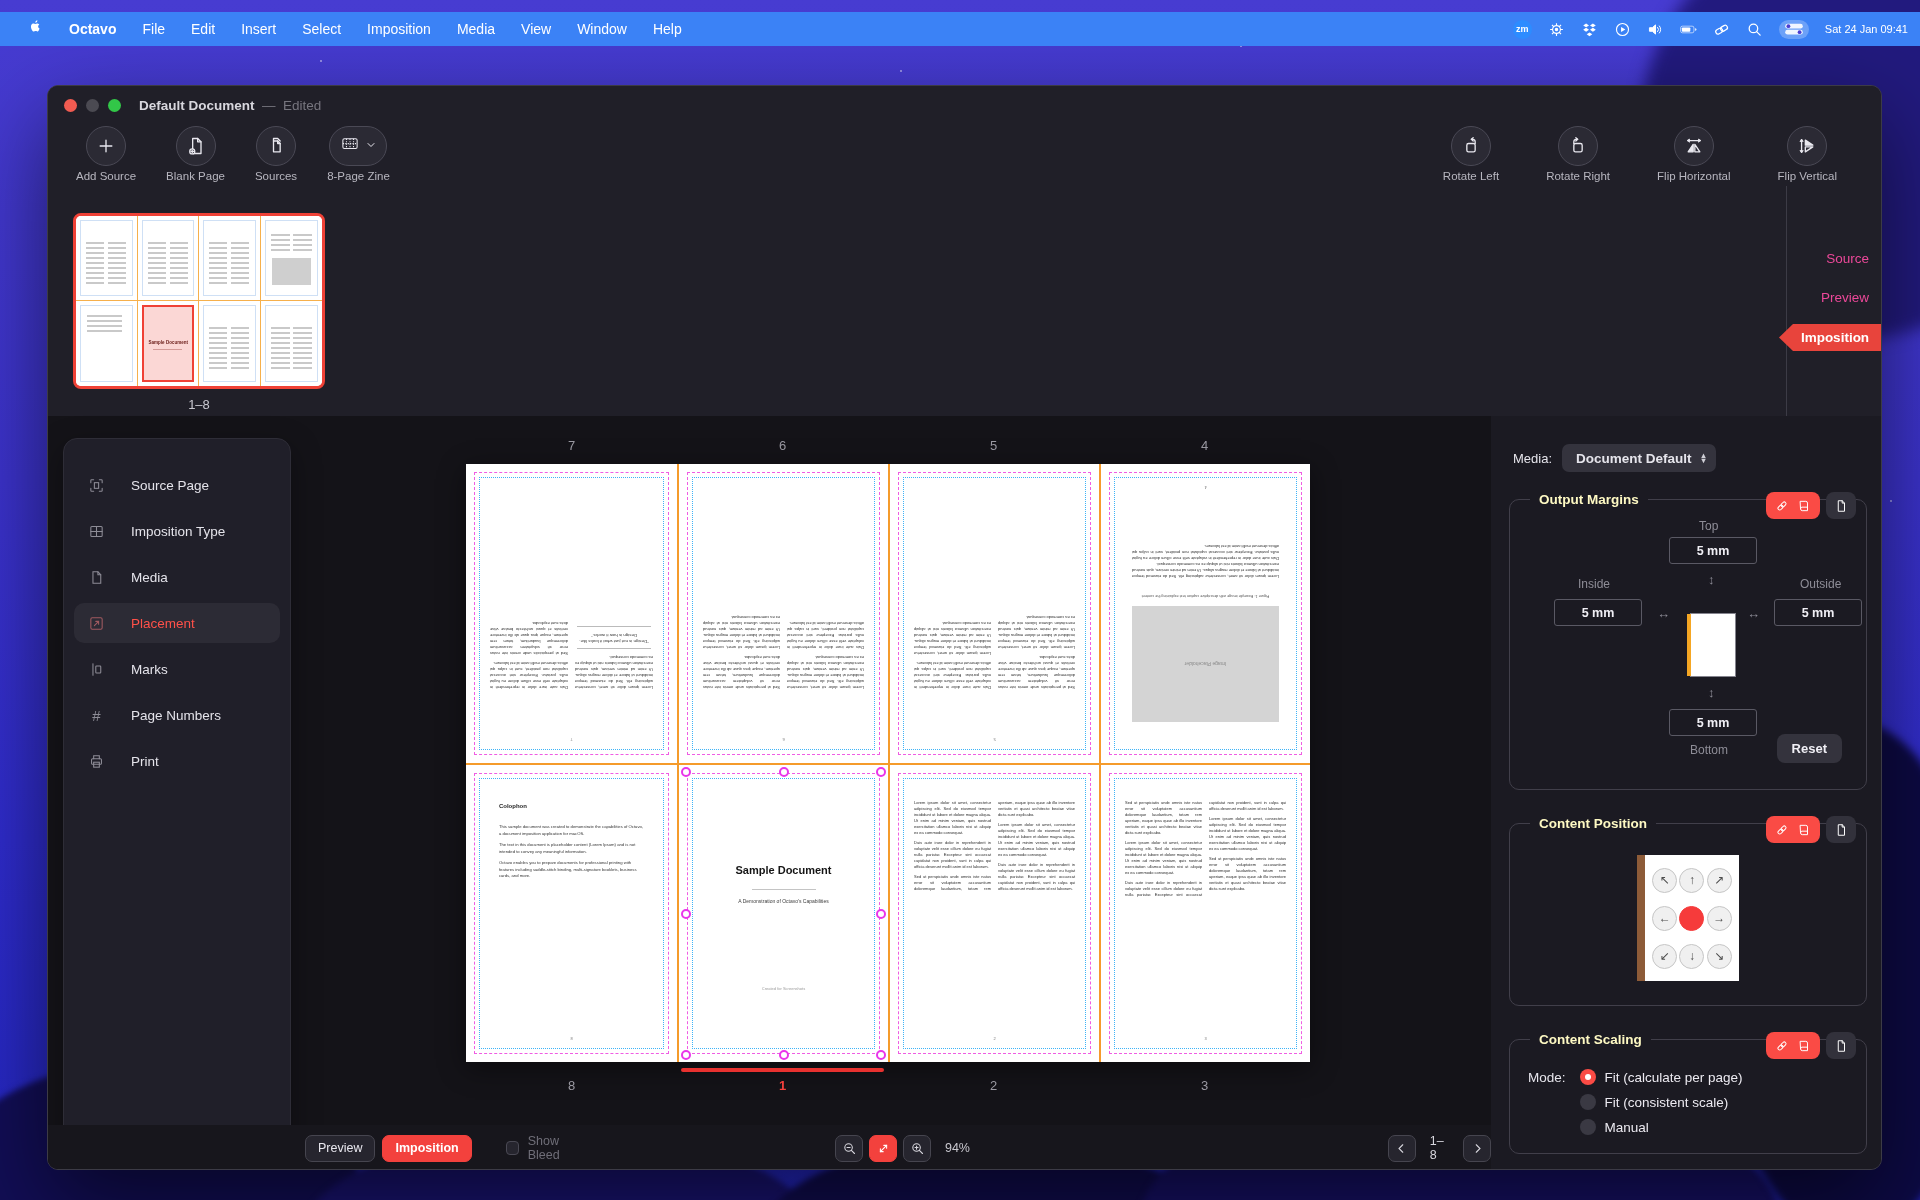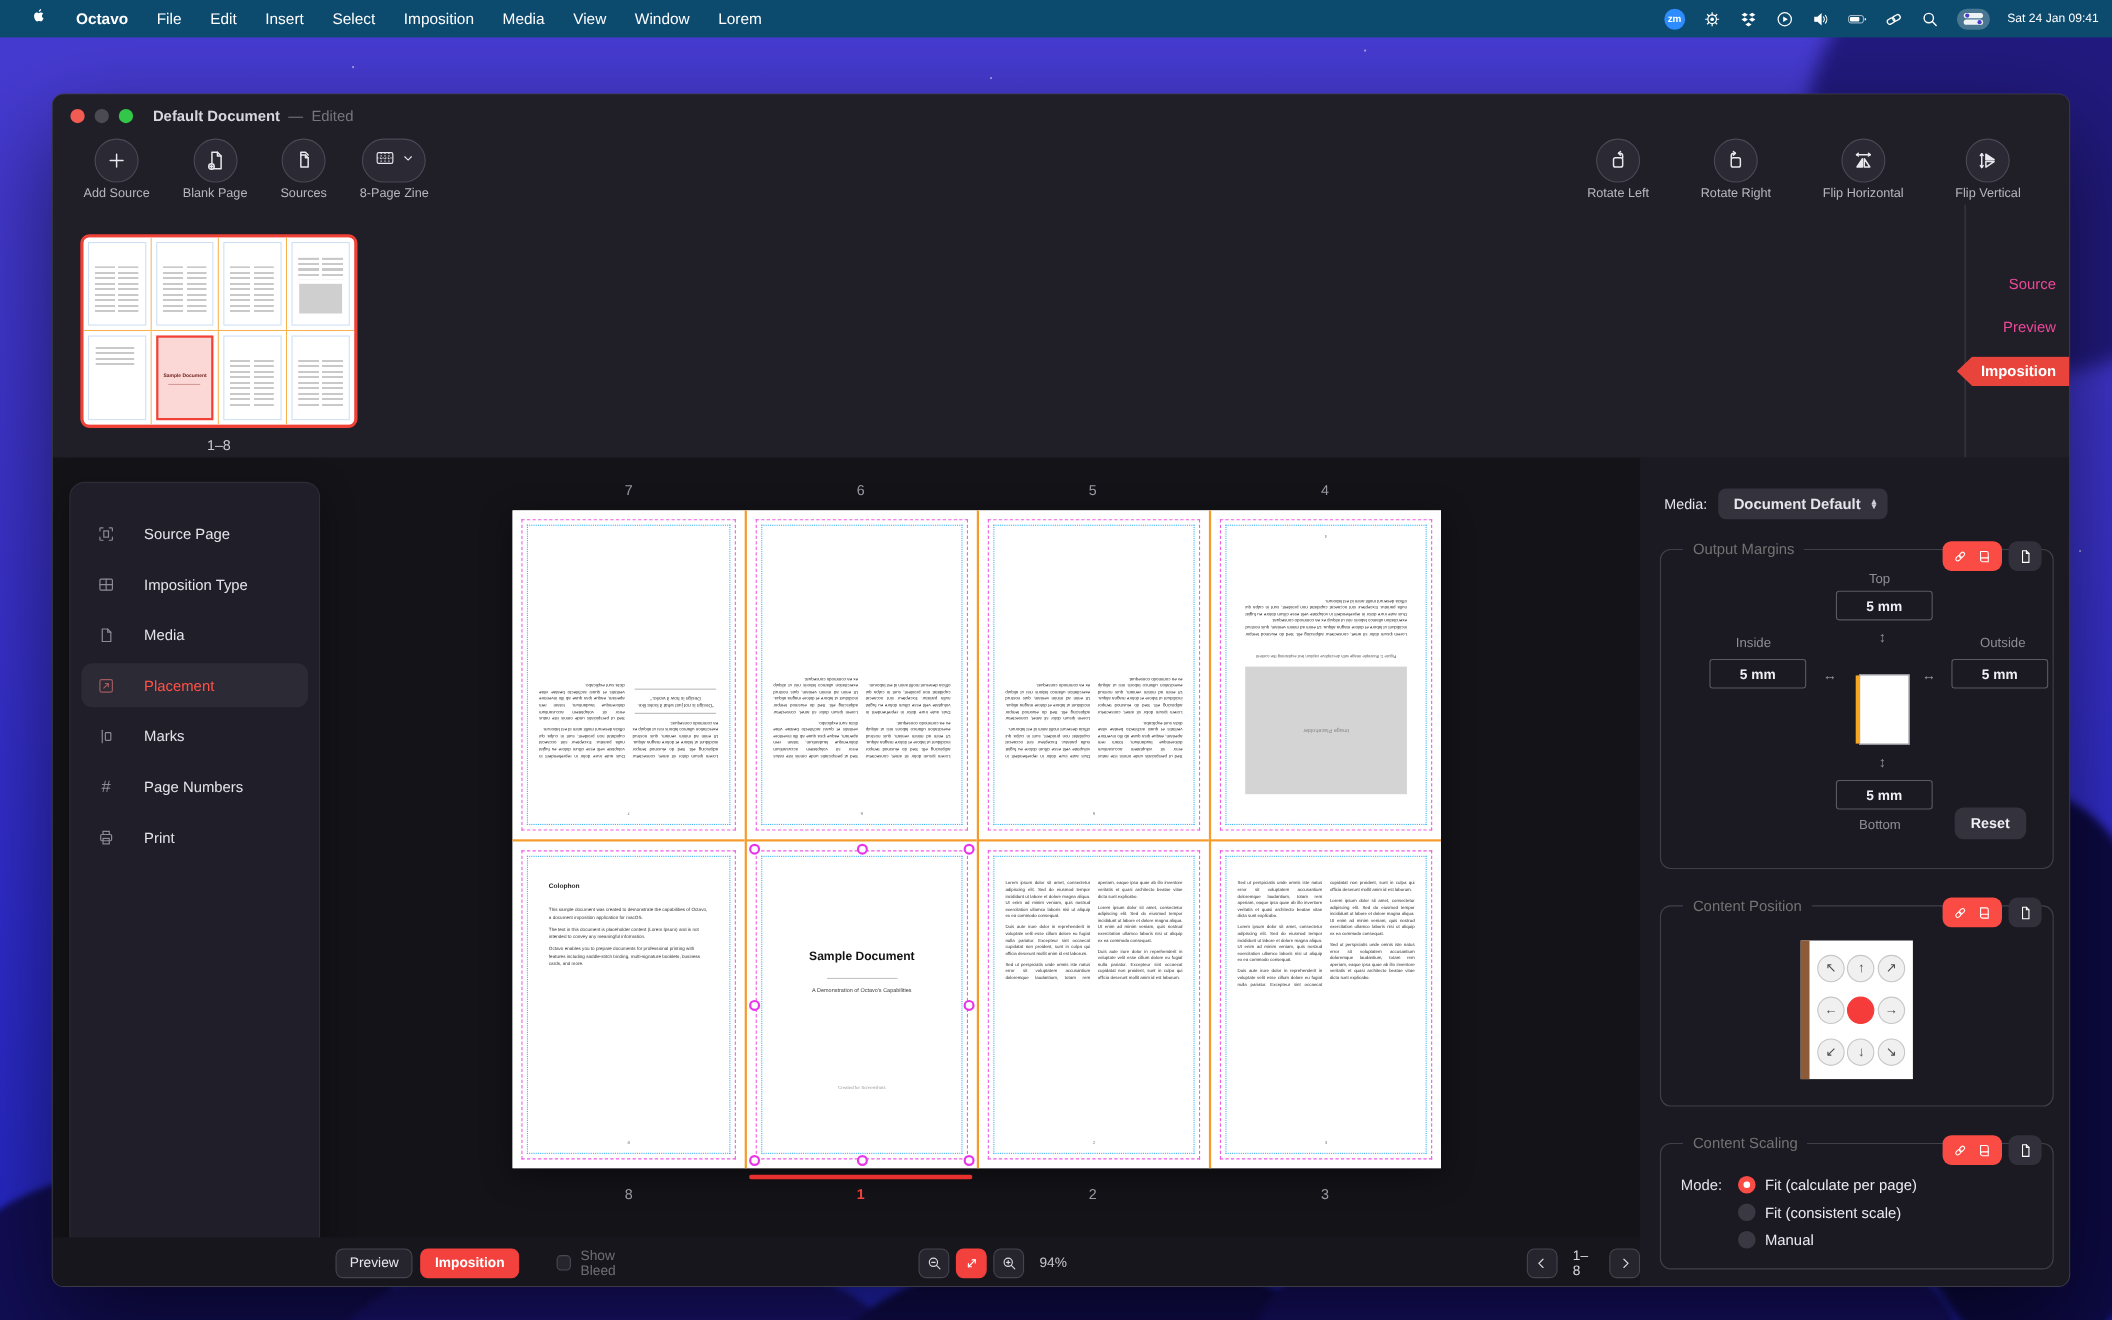--- a/index.html
+++ b/index.html
@@ -11,21 +11,21 @@
   .stars i{position:absolute;width:2px;height:2px;border-radius:50%;background:rgba(255,255,255,.55)}
   .foliage{position:absolute;border-radius:50%;background:#120e56;filter:blur(3px);pointer-events:none}
   .f1{left:-60px;bottom:-120px;width:420px;height:260px}
   .f2{left:300px;bottom:-150px;width:520px;height:220px;background:#191371}
   .f3{left:760px;bottom:-140px;width:460px;height:200px;background:#100c4e}
   .f4{right:140px;bottom:-150px;width:640px;height:260px;background:#161065}
   .f5{right:-140px;top:-80px;width:420px;height:420px;background:#221a7e;filter:blur(8px)}
   .f6{right:-60px;bottom:-40px;width:260px;height:520px;background:#0d0a44;filter:blur(4px)}
 
   
-  .menubar{position:absolute;left:0;top:0;width:100%;height:34px;background:#0c4a6e;display:flex;align-items:center;color:#fff;z-index:50}
+  .menubar{position:absolute;left:0;top:12px;width:100%;height:34px;background:#3b82f6;display:flex;align-items:center;color:#fff;z-index:50}
   .menubar .left{display:flex;align-items:center;gap:0;padding-left:14px}
   .menubar .mitem{padding:0 13px;font-size:14px;line-height:34px}
   .menubar .mitem.app{font-weight:bold}
   .menubar .right{position:absolute;right:12px;top:0;height:34px;display:flex;align-items:center;gap:16px}
   .sicon{width:17px;height:17px;display:inline-flex;align-items:center;justify-content:center}
   .sicon svg{width:17px;height:17px}
   .zm-badge{width:19px;height:19px;border-radius:50%;background:#2d8cff;color:#fff;font-size:9px;font-weight:bold;display:flex;align-items:center;justify-content:center}
   .cc-pill{width:30px;height:19px;border-radius:10px;background:rgba(255,255,255,.25);display:flex;align-items:center;justify-content:center}
   .clock{font-size:11px;white-space:nowrap}
 
@@ -138,21 +138,21 @@
   .zoomtext{font-size:12.5px;color:#c9c8cf}
   .rangetext{font-size:12.5px;color:#d7d6dd}
 
   
   .insp{padding:20px 16px 0 18px;color:#e6e5ec}
   .mediarow{display:flex;align-items:center;gap:10px;margin:8px 0 20px 4px}
   .medialabel{font-size:13px;color:#e6e5ec}
   .dropdown{background:#34333d;border-radius:7px;height:28px;display:flex;align-items:center;gap:10px;padding:0 10px 0 14px;font-size:13.5px;font-weight:bold}
   .dd-chevrons{display:flex;flex-direction:column;line-height:5px;font-size:8px;color:#cfcfd6}
   fieldset.grp{position:relative;border:1px solid #413f4a;border-radius:10px;margin-bottom:26px;padding:10px 12px 14px}
-  fieldset.grp legend{padding:0 9px;margin-left:8px;font-size:13.5px;font-weight:normal;color:#737373}
+  fieldset.grp legend{padding:0 9px;margin-left:8px;font-size:13.5px;font-weight:bold;color:#fef9c3}
   .seg{position:absolute;top:-15px;right:10px;display:flex;gap:6px;align-items:center}
   .seg .redpill{height:27px;border-radius:8px;background:#fa4b45;display:flex;align-items:center;gap:8px;padding:0 9px}
   .seg .darkpill{height:27px;width:30px;border-radius:8px;background:#32313b;display:flex;align-items:center;justify-content:center}
   .seg svg{width:14px;height:14px;stroke:#fff;fill:none;stroke-width:1.7;stroke-linecap:round;stroke-linejoin:round}
 
   
   .omdiag{position:relative;height:258px}
   .omlabel{position:absolute;font-size:12px;color:#8e8d97}
   .ominput{position:absolute;width:88px;height:27px;border:1px solid #5a5964;border-radius:3px;background:transparent;display:flex;align-items:center;justify-content:center;font-size:12.5px;font-weight:bold;color:#f0eff5}
   .arrowv,.arrowh{position:absolute;color:#8e8d97;font-size:13px}
@@ -204,21 +204,21 @@
         </svg></span>
     <span class="mitem app">Octavo</span>
     <span class="mitem">File</span>
     <span class="mitem">Edit</span>
     <span class="mitem">Insert</span>
     <span class="mitem">Select</span>
     <span class="mitem">Imposition</span>
     <span class="mitem">Media</span>
     <span class="mitem">View</span>
     <span class="mitem">Window</span>
-    <span class="mitem">Lorem</span>
+    <span class="mitem">Help</span>
   </div>
   <div class="right">
     <span class="zm-badge">zm</span>
     <span class="sicon">
         <svg viewBox="0 0 24 24" stroke="#fff" fill="none" stroke-width="1.6">
           <circle cx="12" cy="12" r="5.5"></circle>
           <circle cx="12" cy="12" r="1.6" fill="#fff"></circle>
           <path d="M12 3v4M12 17v4M3 12h4M17 12h4M5.6 5.6l2.9 2.9M15.5 15.5l2.9 2.9M18.4 5.6l-2.9 2.9M8.5 15.5l-2.9 2.9"></path>
         </svg>
       </span>

